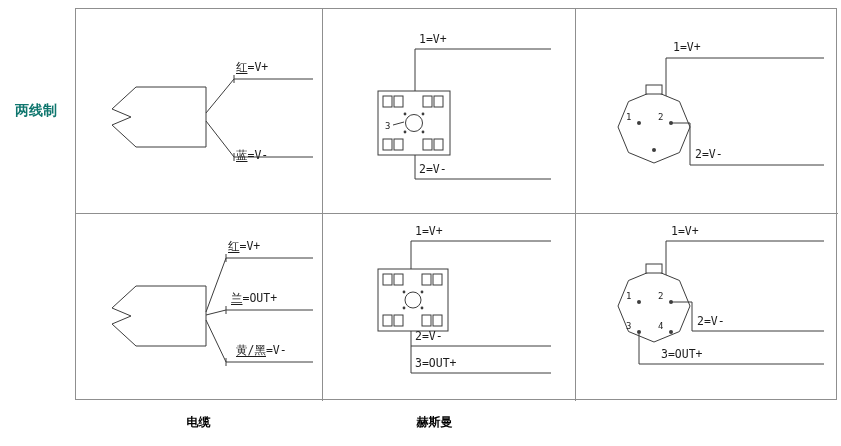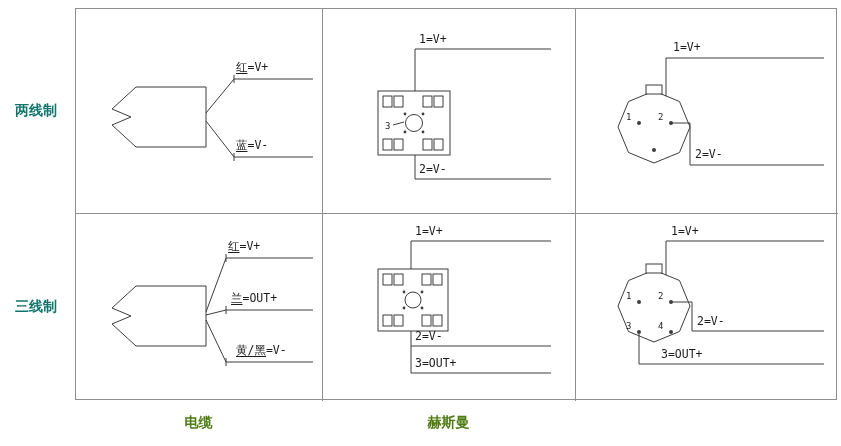--- a/index.html
+++ b/index.html
@@ -9,55 +9,54 @@
         grid-template-columns:247px 253px 262px;grid-template-rows:205px 187px;
         border:1px solid #8f8f8f;box-sizing:border-box;background:#fff;}
   .cell{position:relative;border-right:1px solid #8f8f8f;border-bottom:1px solid #8f8f8f;box-sizing:border-box;}
   .cell:nth-child(3n){border-right:none;}
   .cell:nth-child(n+4){border-bottom:none;}
   .cell svg{position:absolute;left:0;top:0;}
   .row-label{position:absolute;left:0;width:72px;display:flex;align-items:center;justify-content:center;
              font-size:14px;font-weight:700;color:#0f766e;}
   .row-label.r1{top:8px;height:205px;}
   .row-label.r2{top:213px;height:187px;}
-  .col-label{position:absolute;top:414px;text-align:center;font-size:14px;font-weight:700;color:#4d7c0f;}
+  .col-label{position:absolute;top:414px;text-align:center;font-size:12px;font-weight:700;color:#000000;}
   .col-label.c1{left:75px;width:247px;}
-  .col-label.c2{left:322px;width:253px;}
+  .col-label.c2{left:308px;width:253px;}
   .col-label.c3{left:575px;width:262px;}
   .wire-label{position:absolute;font-family:"DejaVu Sans Mono","DejaVu Sans",monospace;
               font-size:11.5px;color:#1c1c1c;white-space:nowrap;line-height:1;}
   .wire-name{text-decoration:underline;text-underline-offset:2px;}
   .stk{stroke:#3d3d3d;stroke-width:1;fill:none;}
   .stkw{stroke:#3d3d3d;stroke-width:1;fill:#ffffff;}
   .fil{fill:#3d3d3d;stroke:none;}
   text.pin{font-family:"DejaVu Sans Mono","DejaVu Sans",monospace;font-size:9px;fill:#1c1c1c;}
 </style>
 </head>
 <body>
 
 <div class="canvas">
 
   <div class="row-label r1">两线制</div>
-  <div class="row-label r2">三线制</div>
 
   <div class="col-label c1">电缆</div>
   <div class="col-label c2">赫斯曼</div>
 
   <div class="grid">
 
     <div class="cell">
       <svg width="247" height="205" viewBox="0 0 247 205">
         <path class="stkw" d="M130,78 L60,78 L36,100 L55,108 L36,116 L60,138 L130,138 Z"></path>
         <polyline class="stk" points="130,104 158,70 237,70"></polyline>
         <polyline class="stk" points="130,112 158,148 237,148"></polyline>
         <line class="stk" x1="158" y1="66" x2="158" y2="74"></line>
         <line class="stk" x1="158" y1="144" x2="158" y2="152"></line>
       </svg>
       <div class="wire-label" style="left:160px;top:53px"><span class="wire-name">红</span><span>=V+</span></div>
-      <div class="wire-label" style="left:160px;top:131px"><span class="wire-name">蓝</span><span>=V-</span></div>
+      <div class="wire-label" style="left:160px;top:141px"><span class="wire-name">蓝</span><span>=V-</span></div>
     </div>
 
     <div class="cell">
       <svg width="253" height="205" viewBox="0 0 253 205">
         <polyline class="stk" points="92,82 92,40 228,40"></polyline>
         <polyline class="stk" points="92,146 92,170 228,170"></polyline>
         <rect class="stkw" x="55" y="82" width="72" height="64"></rect>
         <rect class="stk" x="60" y="87" width="9" height="11"></rect>
           <rect class="stk" x="71" y="87" width="9" height="11"></rect>
         <rect class="stk" x="100" y="87" width="9" height="11"></rect>

